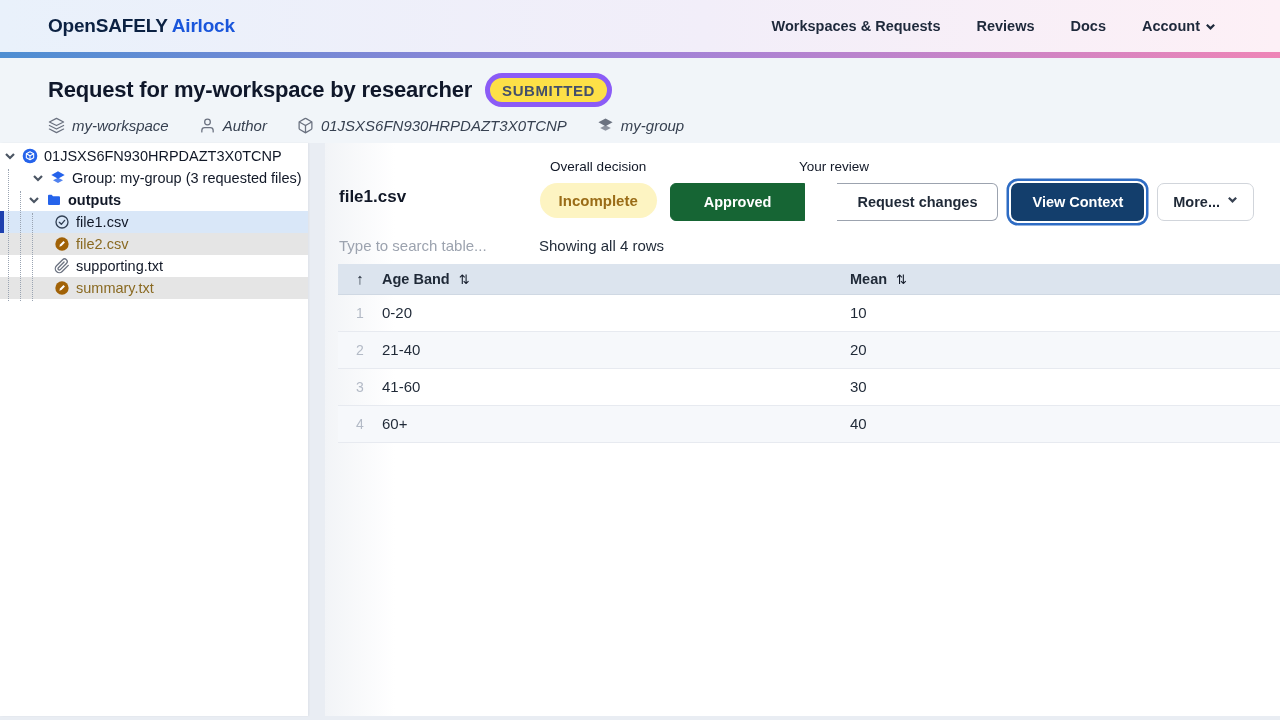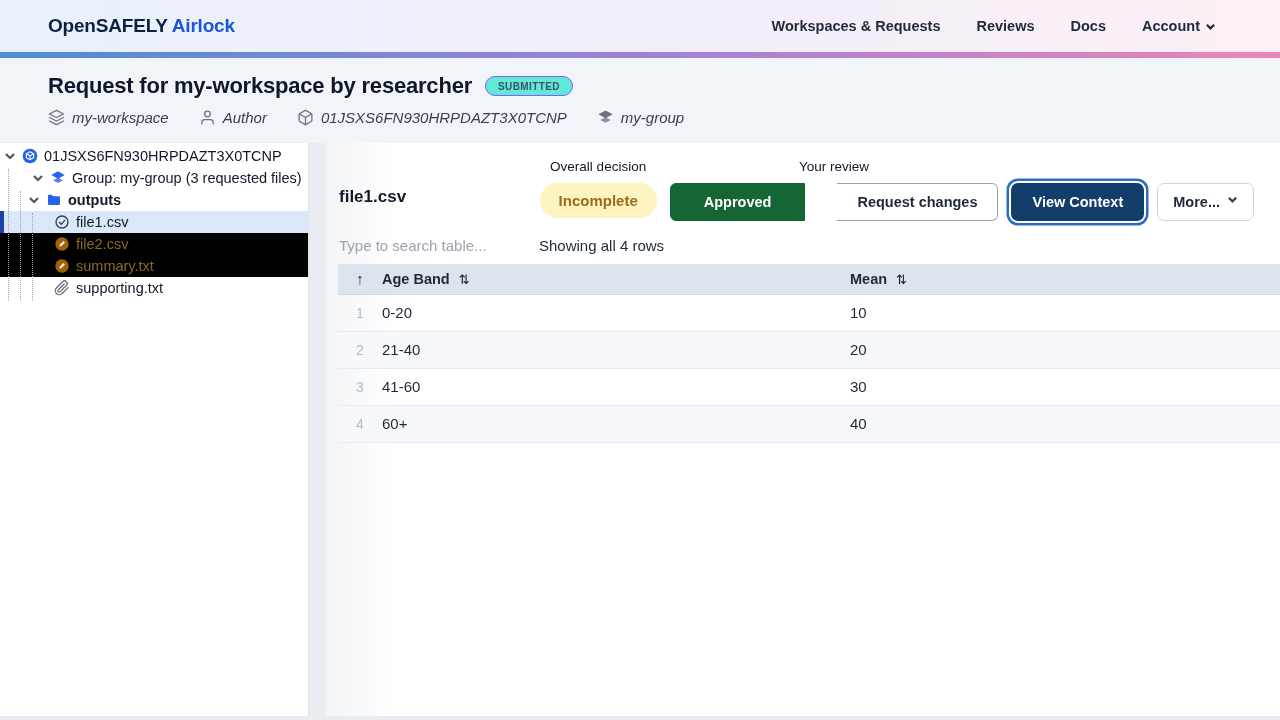--- a/index.html
+++ b/index.html
@@ -19,22 +19,22 @@
   .nav-link { font-size:14.5px; font-weight:600; color:#1e293b; text-decoration:none; cursor:pointer; display:flex; align-items:center; gap:5px; }
   .chev { width:11px; height:11px; stroke:#1e293b; stroke-width:2.4; fill:none; }
 
   .nav-gradient { height:6px; background:linear-gradient(90deg,#4e8ed2 0%,#9f82d8 50%,#ee85b7 100%); }
 
   
   .req-header { background:#f1f5f9; padding:15px 48px 0 48px; height:85px; display:flex; justify-content:space-between; }
   .title-row { display:flex; align-items:center; gap:13px; }
   .page-title { font-size:22px; font-weight:800; color:#0f172a; letter-spacing:-0.2px; }
   .status-badge {
-    font-size:10px; font-weight:700; color:#44506a; letter-spacing:0.04em;
-    background:#5eead4; border:1px solid #8b5cf6; border-radius:999px; padding:4px 12px 3px;
+    font-size:15px; font-weight:700; color:#44506a; letter-spacing:0.04em;
+    background:#fde047; border:5px solid #8b5cf6; border-radius:999px; padding:4px 12px 3px;
   }
   .meta-row { margin-top:10px; display:flex; align-items:center; gap:30px;font-style:italic; }
   .meta-item { display:flex; align-items:center; gap:7px; font-size:15px; color:#374151; }
   .meta-item svg { width:17px; height:17px; stroke:#6b7280; fill:none; stroke-width:1.8; stroke-linejoin:round; stroke-linecap:round; }
   .meta-item svg.filled { fill:#6b7280; stroke:none; }
   .hdr-links { display:flex; flex-direction:column; align-items:flex-end; gap:14px; padding-top:5px; }
   .hdr-link { font-size:14.5px; font-weight:700; color:#1d4ed8; text-decoration:underline; cursor:pointer; }
 
   
   .workspace { display:flex; gap:17px; height:585px; padding-bottom:12px; background:#e9edf3; }
@@ -48,21 +48,21 @@
   .g3 { left:32px; top:68px; height:88px; }
   .trow { position:relative; height:22px; display:flex; align-items:center; gap:6px; cursor:pointer; white-space:nowrap; }
   .trow.lv0 { padding-left:4px; }
   .trow.lv1 { padding-left:32px; font-weight:400; }
   .trow.lv2 { padding-left:28px; font-weight:700; }
   .trow.lv3 { padding-left:54px; }
   .trow .tchev { width:12px; height:12px; stroke:#4b5563; stroke-width:2.2; fill:none; flex:none; }
   .trow .ticon { width:16px; height:16px; flex:none; }
   .trow.selected { background:#d9e7f8; }
   .trow.selected::before { content:""; position:absolute; left:0; top:0; bottom:0; width:4px; background:#1e40af; }
-  .trow.pending { background:#000000; color:#8a6a22; }
+  .trow.pending { background:#e5e5e5; color:#8a6a22; }
 
   
   .main-panel { flex:1; background:linear-gradient(90deg,#f2f4f7 0px,#ffffff 70px); }
   .panel-head { display:flex; align-items:flex-start; gap:13px; padding:16px 26px 4px 14px; }
   .file-title { flex:1; font-size:17px; font-weight:800; color:#111827; margin-top:28px; }
   .col { display:flex; flex-direction:column; align-items:center; }
   .col-label { font-size:13.5px; color:#111827; margin-bottom:9px; }
   .decision-pill { background:#fdf4c2; color:#9a6c17; font-size:15px; font-weight:700; padding:9px 19px; border-radius:999px; }
   .seg { display:flex; }
   .btn { font-family:inherit; font-size:14.5px; font-weight:700; cursor:pointer; }
@@ -208,33 +208,33 @@
       </div>
 
       <div class="trow lv3 pending">
         <svg class="ticon" viewBox="0 0 24 24">
             <circle cx="12" cy="12" r="10" fill="#a16207"></circle>
             <path d="M8 16l1-3.2 5.2-5.2 2.2 2.2-5.2 5.2z" fill="#fff"></path>
           </svg>
         <span>file2.csv</span>
       </div>
 
+      <div class="trow lv3">
+        <svg class="ticon" viewBox="0 0 24 24" fill="none" stroke="#6b7280" stroke-width="2" stroke-linecap="round" stroke-linejoin="round">
+            <path d="M21.44 11.05l-9.19 9.19a6 6 0 0 1-8.49-8.49l9.19-9.19a4 4 0 0 1 5.66 5.66l-9.2 9.19a2 2 0 0 1-2.83-2.83l8.49-8.48"></path>
+          </svg>
+        <span>supporting.txt</span>
+      </div>
+
       <div class="trow lv3 pending">
         <svg class="ticon" viewBox="0 0 24 24">
             <circle cx="12" cy="12" r="10" fill="#a16207"></circle>
             <path d="M8 16l1-3.2 5.2-5.2 2.2 2.2-5.2 5.2z" fill="#fff"></path>
           </svg>
         <span>summary.txt</span>
-      </div>
-
-      <div class="trow lv3">
-        <svg class="ticon" viewBox="0 0 24 24" fill="none" stroke="#6b7280" stroke-width="2" stroke-linecap="round" stroke-linejoin="round">
-            <path d="M21.44 11.05l-9.19 9.19a6 6 0 0 1-8.49-8.49l9.19-9.19a4 4 0 0 1 5.66 5.66l-9.2 9.19a2 2 0 0 1-2.83-2.83l8.49-8.48"></path>
-          </svg>
-        <span>supporting.txt</span>
       </div>
     </div>
   </aside>
 
   <main class="main-panel">
     <div class="panel-head">
       <h2 class="file-title">file1.csv</h2>
 
       <div class="col">
         <span class="col-label">Overall decision</span>

